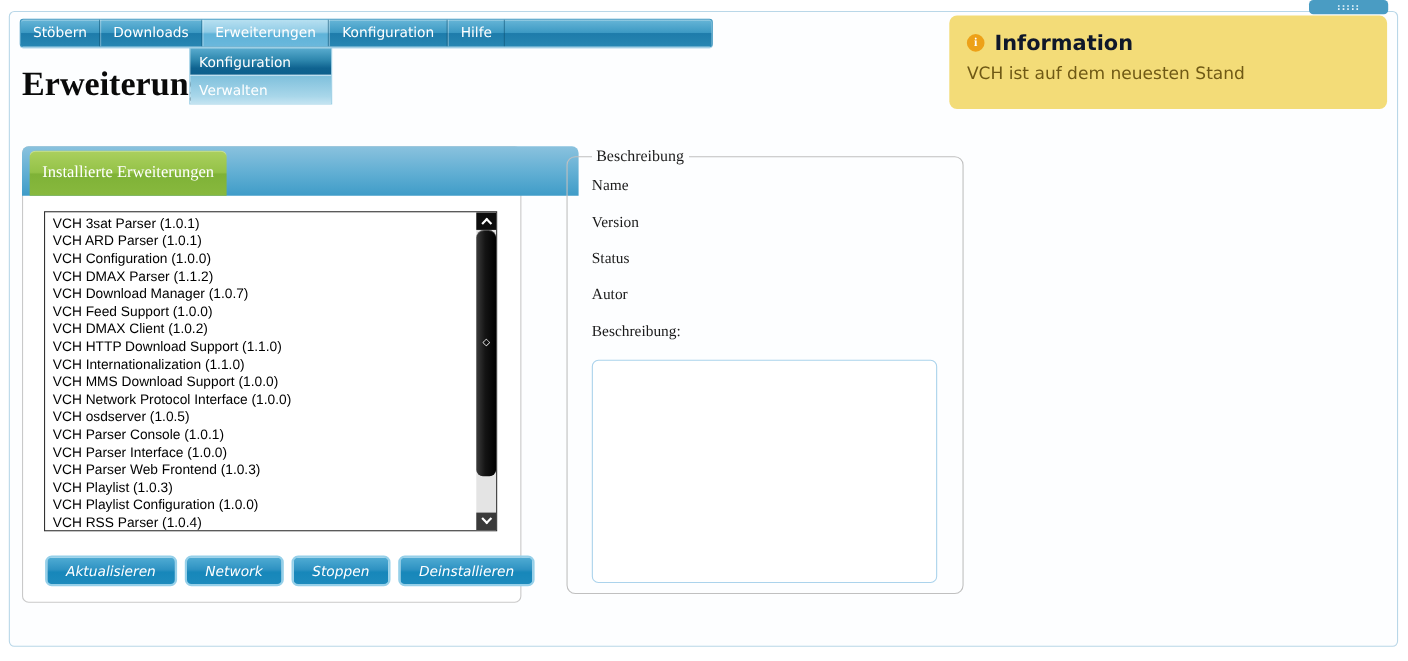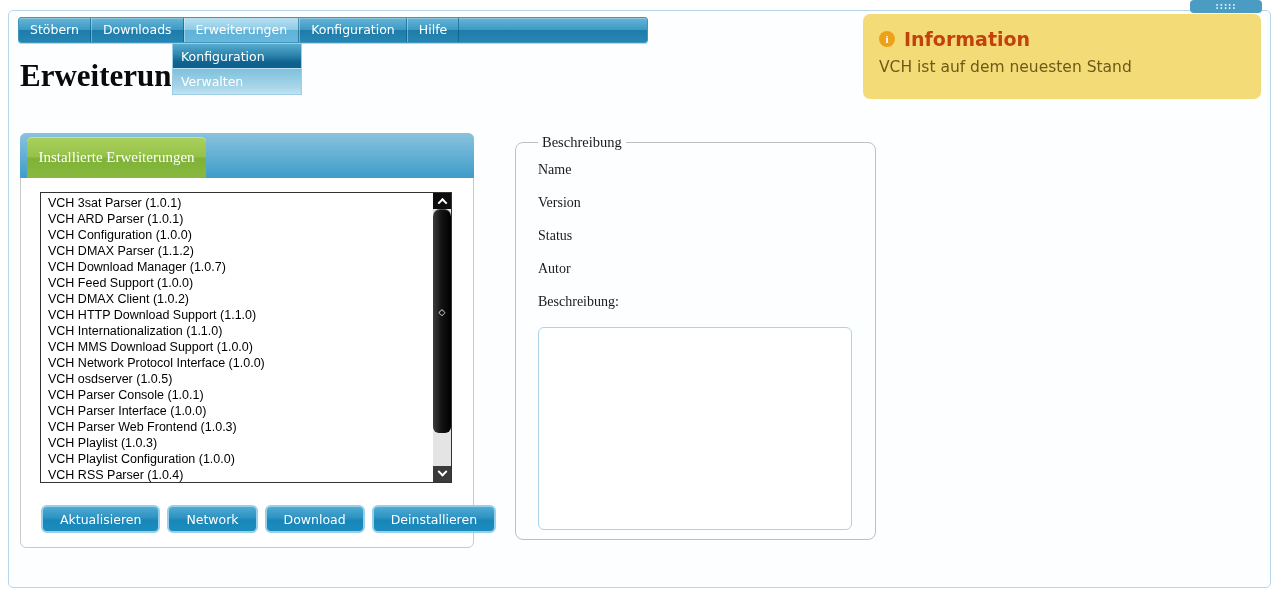--- a/index.html
+++ b/index.html
@@ -39,27 +39,27 @@
                 font-family:"Liberation Serif", serif; font-weight:bold;
                 font-size:31px; color:#0a0a0a; }
 
   
   .info-box { position:absolute; left:863px; top:14px; width:398px; height:85px;
               background:#f3dc78; border-radius:7px; padding:14px 16px 0 16px; }
   .info-head { display:flex; align-items:center; gap:9px; }
   .info-icon { width:16px; height:16px; border-radius:50%; background:#eda118; color:#fff;
                font-size:11px; font-weight:bold; display:flex; align-items:center; justify-content:center;
                font-family:"Liberation Serif", serif; }
-  .info-title { font-size:19px; font-weight:bold; color:#c2410c; }
+  .info-title { font-size:19px; font-weight:bold; color:#0f172a; }
   .info-msg { margin-top:8px; font-size:15.5px; color:#6f5915; }
 
   
   .left-panel { position:absolute; left:20px; top:133px; width:454px; height:415px;
                 border:1px solid #c9c9c9; border-radius:6px; background:#fff; }
-  .tabstrip { position:absolute; left:-1px; top:-1px; width:454px; height:45px;
+  .tabstrip { position:absolute; left:-1px; top:-1px; width:506px; height:45px;
               border-radius:6px 6px 0 0;
               background:linear-gradient(to bottom,#8ac2de 0%,#60aed3 55%,#3f9cc8 100%); }
   .tab { position:absolute; display:flex; align-items:center; justify-content:center;
          color:#fff; font-family:"Liberation Serif", serif; font-size:15px;
          border-radius:5px 5px 0 0; cursor:pointer; }
   .tab.green { left:7px; top:4px; width:179px; height:41px;
                background:linear-gradient(to bottom,#abd05e 0%,#94c248 48%,#7fb237 52%,#88b93e 100%);
                box-shadow:inset 0 1px 0 rgba(255,255,255,.35); }
   .tab.blue  { left:191px; top:4px; width:190px; height:37px;
                background:linear-gradient(to bottom,#93c8e2 0%,#6fb5d9 48%,#4ba3cd 52%,#55aad1 100%);
@@ -84,21 +84,21 @@
   .sb-thumb { position:absolute; left:0; top:16px; width:18px; height:224px; cursor:pointer;
               background:linear-gradient(to right,#3c3c3c,#141414 45%,#000);
               border-radius:7px 7px 6px 6px; box-shadow:inset 0 1px 0 rgba(255,255,255,.25); }
   .sb-diamond { position:absolute; left:0; right:0; top:99px; text-align:center;
                 color:#fff; font-size:9px; line-height:9px; }
 
   
   .btn-row { position:absolute; left:20px; top:371px; display:flex; gap:7px; }
   .action-btn { height:28px; border:2px solid #96d0e9; border-radius:6px; color:#fff;
                 font-family:"DejaVu Sans", sans-serif; font-size:12.5px; padding:0 17px; cursor:pointer;
-                background:linear-gradient(to bottom,#4fabd3 0%,#2e92c2 45%,#1787ba 55%,#1d8bbd 100%); }
+                background:linear-gradient(to bottom,#4fabd3 0%,#2e92c2 45%,#1787ba 55%,#1d8bbd 100%);font-style:italic; }
 
   
   .desc-fieldset { position:absolute; left:515px; top:134px; width:361px; height:406px;
                    border:1px solid #c0c0c0; border-radius:8px; padding:6px 0 0 22px;
                    font-family:"Liberation Serif", serif; }
   .desc-fieldset legend { font-size:14.5px; color:#1a1a1a; padding:0 4px; }
   .field-label { font-size:14px; color:#1a1a1a; margin-bottom:17px; }
   .field-label:first-of-type { margin-top:5px; }
   .desc-textarea { display:block; width:314px; height:203px; margin-top:1px;
                    border:1px solid #abd3ec; border-radius:6px; background:#fff;
@@ -170,21 +170,21 @@
       </div>
       <div class="sb-btn sb-down">
           <span class="chev down"></span>
         </div>
     </div>
   </div>
 
   <div class="btn-row">
     <button class="action-btn">Aktualisieren</button>
     <button class="action-btn">Network</button>
-    <button class="action-btn">Download</button>
+    <button class="action-btn">Stoppen</button>
     <button class="action-btn">Deinstallieren</button>
   </div>
 </div>
 
 <fieldset class="desc-fieldset">
   <legend>Beschreibung</legend>
   <div class="field-label">Name</div>
   <div class="field-label">Version</div>
   <div class="field-label">Status</div>
   <div class="field-label">Autor</div>

